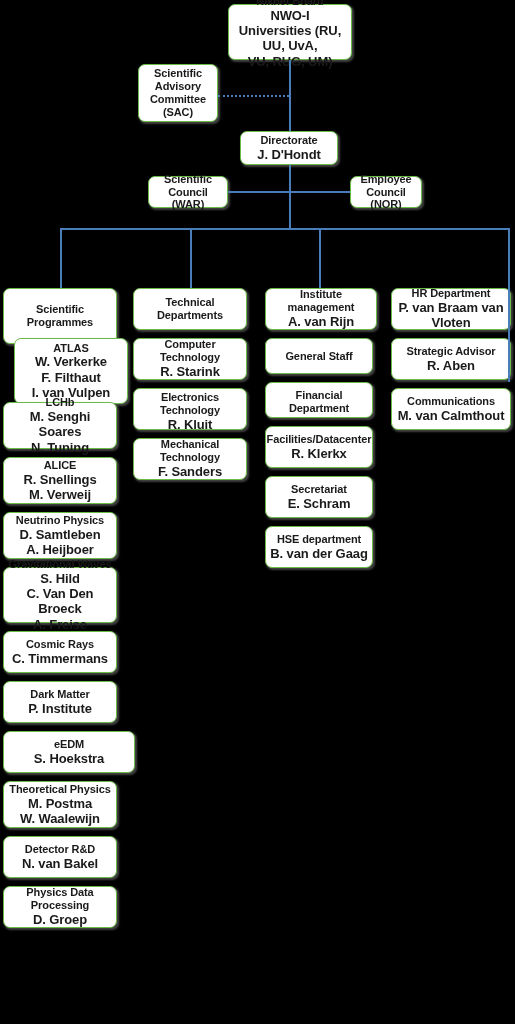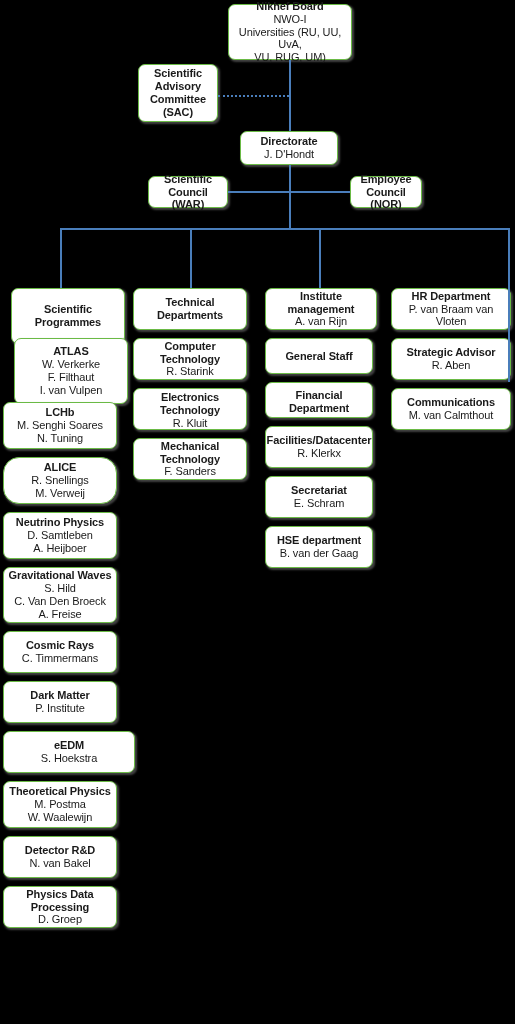--- a/index.html
+++ b/index.html
@@ -49,22 +49,22 @@
     color: #1a1a1a;
     padding: 2px 4px;
     line-height: 1.18;
   }
   .node .title {
     font-weight: bold;
     font-size: 11px;
     letter-spacing: -0.1px;
   }
   .node .sub {
-    font-size: 11px;
-    font-weight: normal;
+    font-size: 13px;
+    font-weight: bold;
     letter-spacing: -0.1px;
   }
 </style>
 </head>
 <body>
 
 <div id="chart">
     <div class="node" style="left: 228px; top: 4px; width: 124px; height: 56px;">
       <div class="title">Nikhef Board</div>
       <div class="sub">NWO-I</div>
@@ -91,35 +91,35 @@
     <div class="line h" style="left: 228px; top: 191px; width: 61px;"></div>
     <div class="node" style="left: 350px; top: 176px; width: 72px; height: 32px;">
       <div class="title">Employee</div>
       <div class="title">Council (NOR)</div>
     </div>
     <div class="line h" style="left: 289px; top: 191px; width: 61px;"></div>
     <div class="line h" style="left: 60px; top: 228px; width: 450px;"></div>
     <div class="line v" style="left: 60px; top: 228px; height: 60px;"></div>
     <div class="line v" style="left: 190px; top: 228px; height: 60px;"></div>
     <div class="line v" style="left: 319px; top: 228px; height: 60px;"></div>
-    <div class="node" style="left: 3px; top: 288px; width: 114px; height: 56px; margin-left: 8px;">
+    <div class="node" style="left: 3px; top: 288px; width: 114px; height: 56px;">
       <div class="title">Scientific Programmes</div>
     </div>
     <div class="node" style="left: 14px; top: 338px; width: 114px; height: 66px;">
       <div class="title">ATLAS</div>
       <div class="sub">W. Verkerke</div>
       <div class="sub">F. Filthaut</div>
       <div class="sub">I. van Vulpen</div>
     </div>
     <div class="node" style="left: 3px; top: 402px; width: 114px; height: 47px;">
       <div class="title">LCHb</div>
       <div class="sub">M. Senghi Soares</div>
       <div class="sub">N. Tuning</div>
     </div>
-    <div class="node" style="left: 3px; top: 457px; width: 114px; height: 47px; border-radius: 16px;">
+    <div class="node" style="left: 3px; top: 457px; width: 114px; height: 47px;">
       <div class="title">ALICE</div>
       <div class="sub">R. Snellings</div>
       <div class="sub">M. Verweij</div>
     </div>
     <div class="node" style="left: 3px; top: 512px; width: 114px; height: 47px;">
       <div class="title">Neutrino Physics</div>
       <div class="sub">D. Samtleben</div>
       <div class="sub">A. Heijboer</div>
     </div>
     <div class="node" style="left: 3px; top: 567px; width: 114px; height: 56px;">

